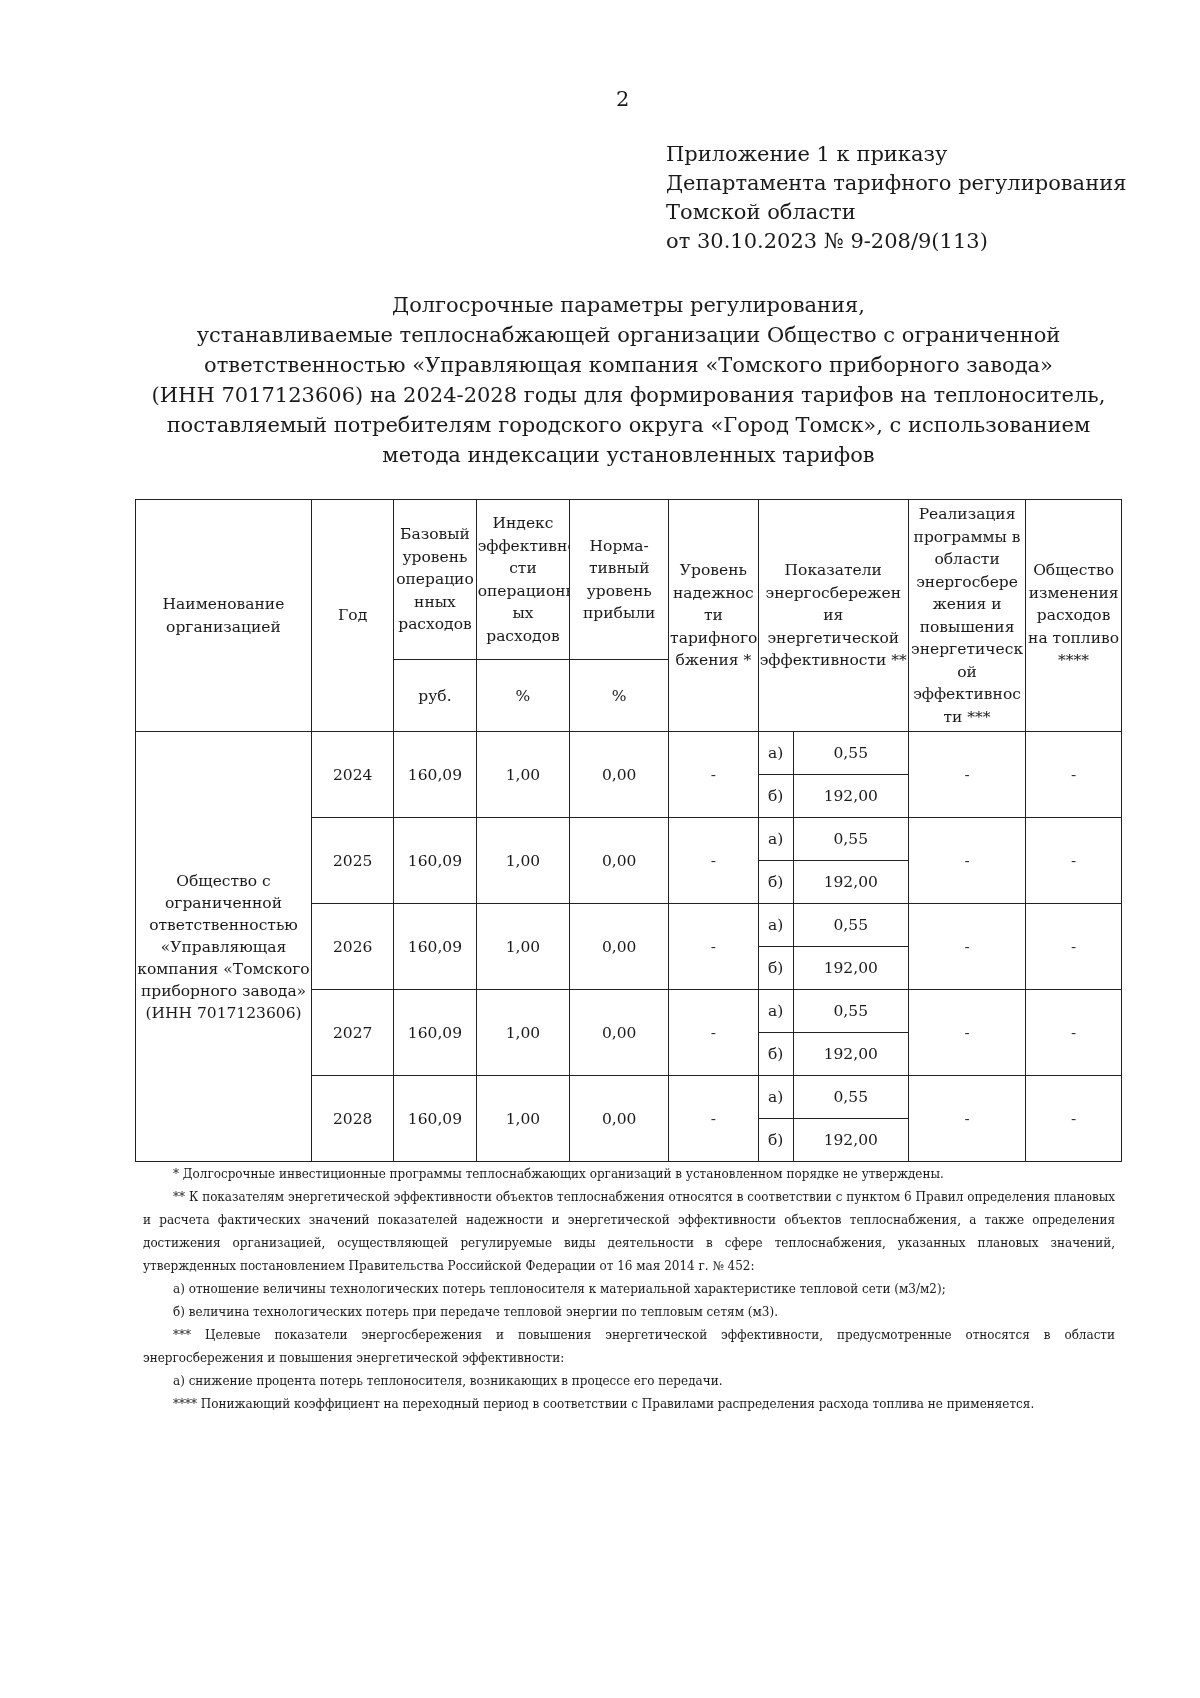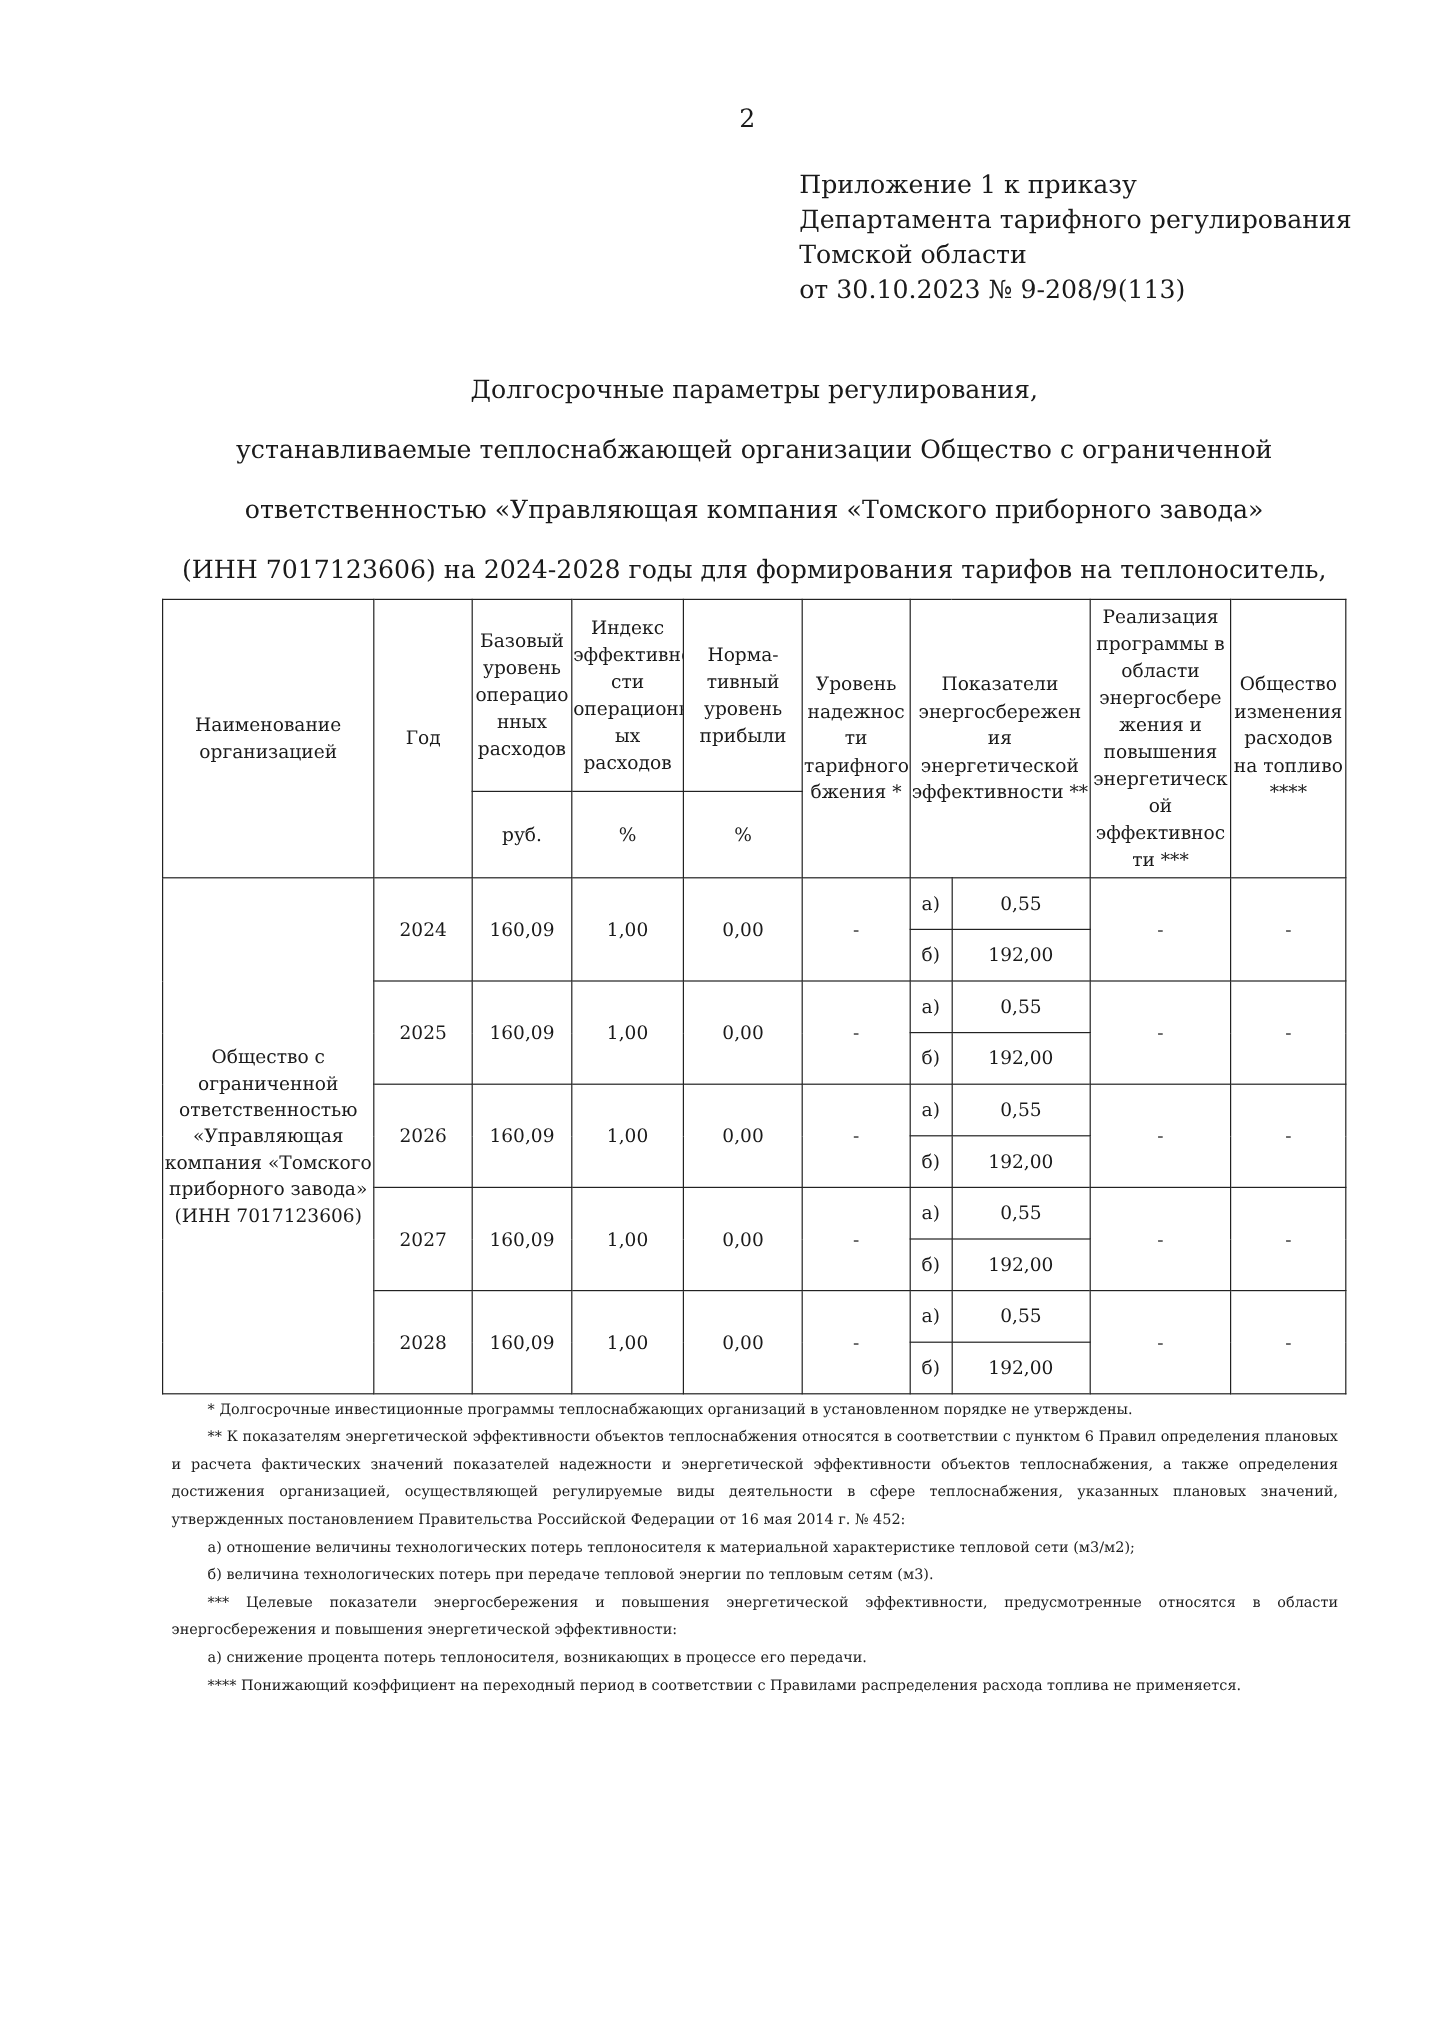--- a/index.html
+++ b/index.html
@@ -2,21 +2,21 @@
 <html><head>
 <meta charset="utf-8">
 <style>
   * { box-sizing: border-box; margin: 0; padding: 0; }
   html, body { width: 1200px; height: 1698px; background: #ffffff; }
   body { position: relative; font-family: "DejaVu Serif", "Liberation Serif", serif; color: #1a1a1a; overflow: hidden; }
   .page-number { position: absolute; left: 616px; top: 86px; font-size: 21px; line-height: 26px; }
   .appendix { position: absolute; left: 630px; top: 140px; font-size: 21px; line-height: 29px; }
   .appendix div { white-space: nowrap; margin-left: 36px; }
   .title { position: absolute; left: 135px; width: 987px; top: 290px; font-size: 21px; line-height: 30px; text-align: center; }
-  .title div { white-space: nowrap; margin-top: 20px; }
+  .title div { white-space: nowrap; }
   table.params { position: absolute; left: 135px; top: 499px; width: 987px; border-collapse: collapse; table-layout: fixed; font-size: 15.5px; line-height: 22px; }
   table.params td, table.params th { border: 1.3px solid #222; text-align: center; vertical-align: middle; font-weight: normal; padding: 0 1px; overflow: hidden; }
   table.params th { line-height: 22.5px; }
   .hdr-top th { height: 160px; }
   .hdr-unit th, .hdr-unit td { height: 72px; }
   .half { height: 43px; }
   .dash { color: #333; }
   .lbl { text-align: center; }
   .val { text-align: center; }
   .footnotes { position: absolute; left: 143px; top: 1163px; width: 972px; font-size: 12px; line-height: 23px; text-align: justify; }
@@ -32,20 +32,22 @@
   <div>Департамента тарифного регулирования</div>
   <div>Томской области</div>
   <div>от 30.10.2023 № 9-208/9(113)</div>
 </div>
 
 <div class="title">
   <div>Долгосрочные параметры регулирования,</div>
   <div>устанавливаемые теплоснабжающей организации Общество с ограниченной</div>
   <div>ответственностью «Управляющая компания «Томского приборного завода»</div>
   <div>(ИНН 7017123606) на 2024-2028 годы для формирования тарифов на теплоноситель,</div>
+  <div>поставляемый потребителям городского округа «Город Томск», с использованием</div>
+  <div>метода индексации установленных тарифов</div>
 </div>
 
 <table class="params">
   <colgroup>
     <col style="width:171px">
     <col style="width:80px">
     <col style="width:80px">
     <col style="width:91px">
     <col style="width:96px">
     <col style="width:87px">

